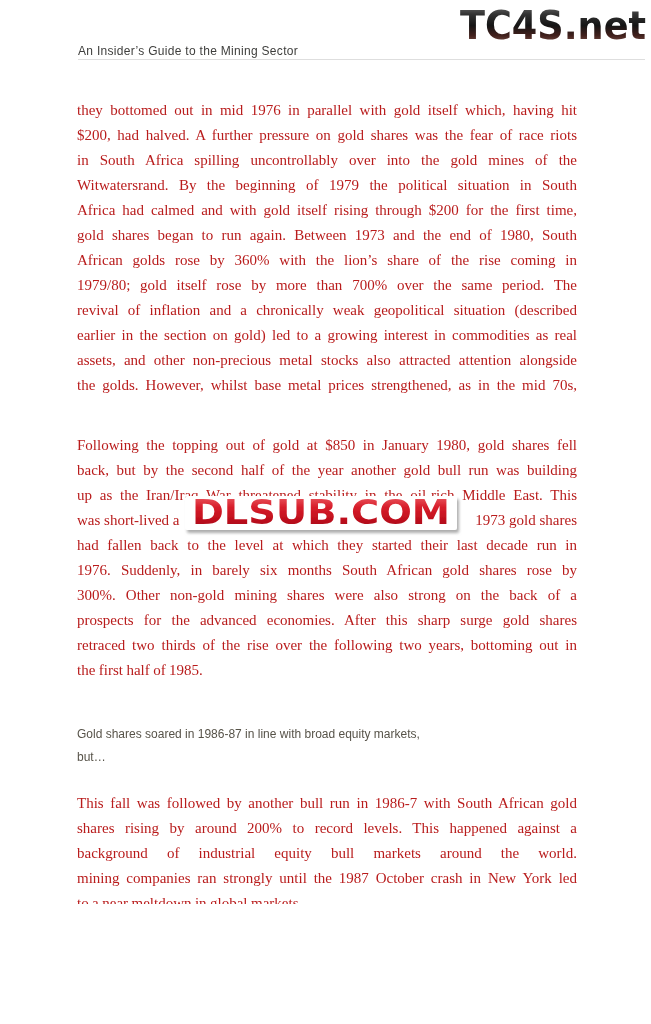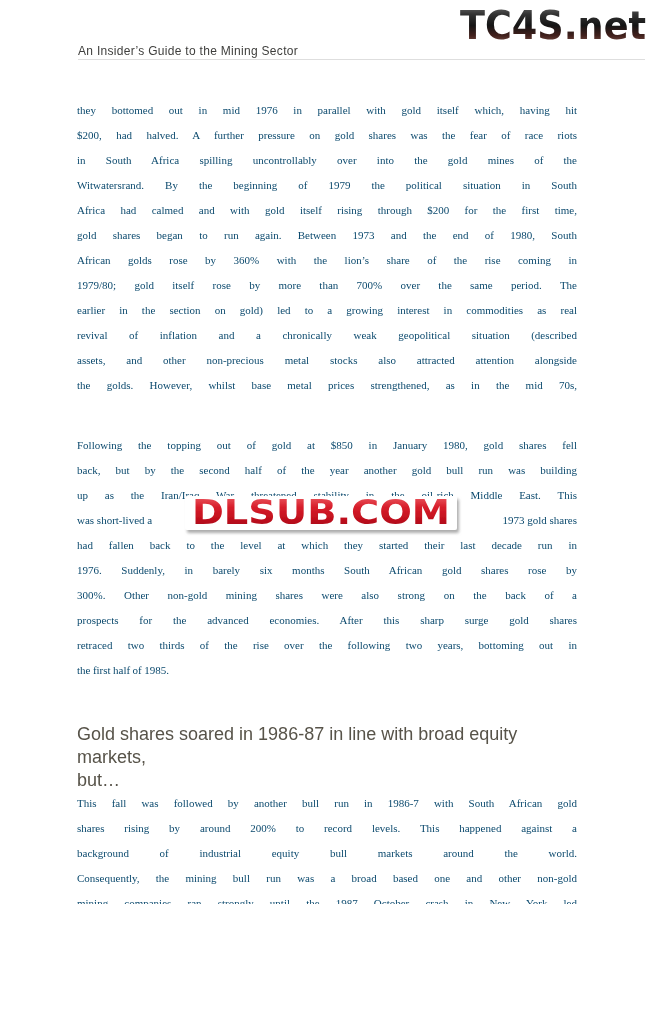--- a/index.html
+++ b/index.html
@@ -13,37 +13,37 @@
     font-family:"Liberation Sans", sans-serif;
     font-size:12px; letter-spacing:0.3px; color:#3e3e3c;
   }
   .head-rule {
     position:absolute; left:78px; top:59px; width:567px; height:1px;
     background:#dedede;
   }
   .logo-tc4s { position:absolute; top:2px; right:2px; filter:blur(0.3px); }
   .para {
     position:absolute; left:77px; width:500px;
-    font-size:11px; color:#0c4a6e;
+    font-size:15px; color:#b91c1c;
   }
   .para-1 { top:98px; }
   .para-2 { top:433px; }
   .para-3 { top:791px; }
   .line {
     line-height:25px; text-align:justify; text-align-last:justify;
     word-spacing:-0.3px; white-space:normal;
   }
   .line-last { text-align-last:left; }
   .split-line {
     display:flex; justify-content:space-between; line-height:25px;
   }
   .section-heading {
     position:absolute; left:77px; top:723px; width:505px;
     font-family:"Liberation Sans", sans-serif;
-    font-size:18px; color:#575349;
+    font-size:12px; color:#575349;
   }
   .hline { line-height:23px; text-align:left; }
   .page-number {
     position:absolute; left:78px; top:963px;
     font-size:13px; color:#3c3c3c;
   }
   .wm-dlsub  { position:absolute; left:183px; top:493px; }
   .wm-traders{ position:absolute; left:276px; top:959px; }
   svg text { font-family:"DejaVu Sans", sans-serif; font-weight:bold; }
 </style>
@@ -71,22 +71,22 @@
 
   <div class="para para-1">
       <div class="line">they bottomed out in mid 1976 in parallel with gold itself which, having hit</div>
       <div class="line">$200, had halved. A further pressure on gold shares was the fear of race riots</div>
       <div class="line">in South Africa spilling uncontrollably over into the gold mines of the</div>
       <div class="line">Witwatersrand. By the beginning of 1979 the political situation in South</div>
       <div class="line">Africa had calmed and with gold itself rising through $200 for the first time,</div>
       <div class="line">gold shares began to run again. Between 1973 and the end of 1980, South</div>
       <div class="line">African golds rose by 360% with the lion’s share of the rise coming in</div>
       <div class="line">1979/80; gold itself rose by more than 700% over the same period. The</div>
+      <div class="line">revival of inflation and a chronically weak geopolitical situation (described</div>
       <div class="line">earlier in the section on gold) led to a growing interest in commodities as real</div>
-      <div class="line">revival of inflation and a chronically weak geopolitical situation (described</div>
       <div class="line">assets, and other non-precious metal stocks also attracted attention alongside</div>
       <div class="line">the golds. However, whilst base metal prices strengthened, as in the mid 70s,</div>
     </div>
 
   <div class="para para-2">
     <div>
         <div class="line">Following the topping out of gold at $850 in January 1980, gold shares fell</div>
         <div class="line">back, but by the second half of the year another gold bull run was building</div>
         <div class="line">up as the Iran/Iraq War threatened stability in the oil-rich Middle East. This</div>
       </div>
@@ -124,21 +124,20 @@
 
   <div class="section-heading">
       <div class="hline">Gold shares soared in 1986-87 in line with broad equity markets,</div>
       <div class="hline">but…</div>
     </div>
 
   <div class="para para-3">
       <div class="line">This fall was followed by another bull run in 1986-7 with South African gold</div>
       <div class="line">shares rising by around 200% to record levels. This happened against a</div>
       <div class="line">background of industrial equity bull markets around the world.</div>
-      <div class="line">Consequently, the mining bull run was a broad based one and other non-gold</div>
       <div class="line">mining companies ran strongly until the 1987 October crash in New York led</div>
       <div class="line line-last">to a near meltdown in global markets.</div>
     </div>
 
   <div class="page-number">204</div>
 
   <svg class="wm-traders" width="376" height="65" viewBox="0 0 376 65">
     <defs>
       <linearGradient id="gradTx" x1="0" y1="0" x2="0" y2="1">
         <stop offset="0%" stop-color="#eba3a8"></stop>

